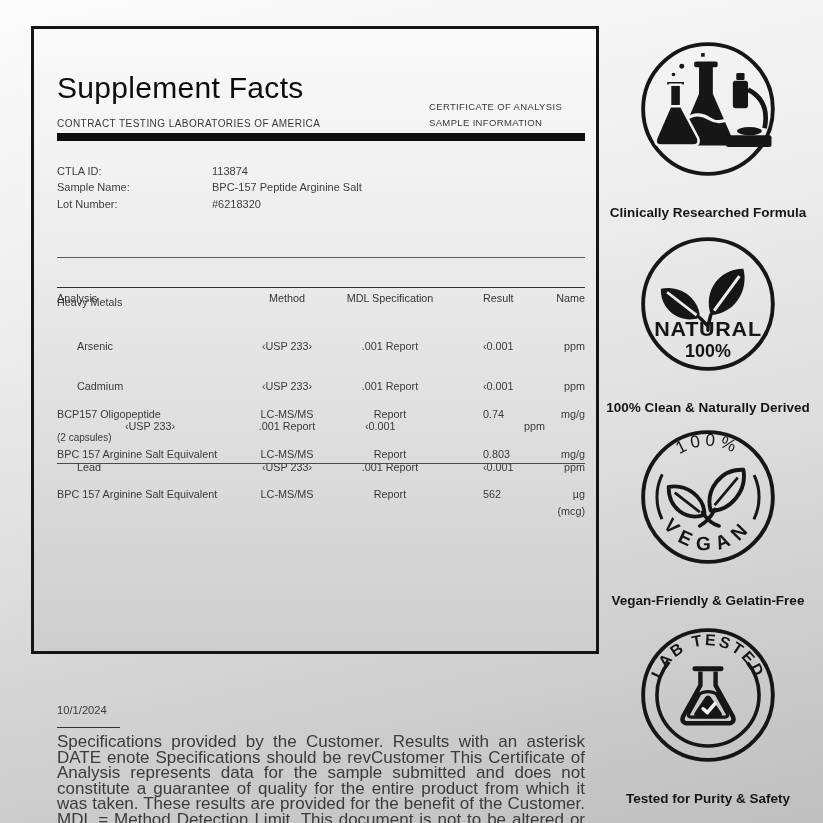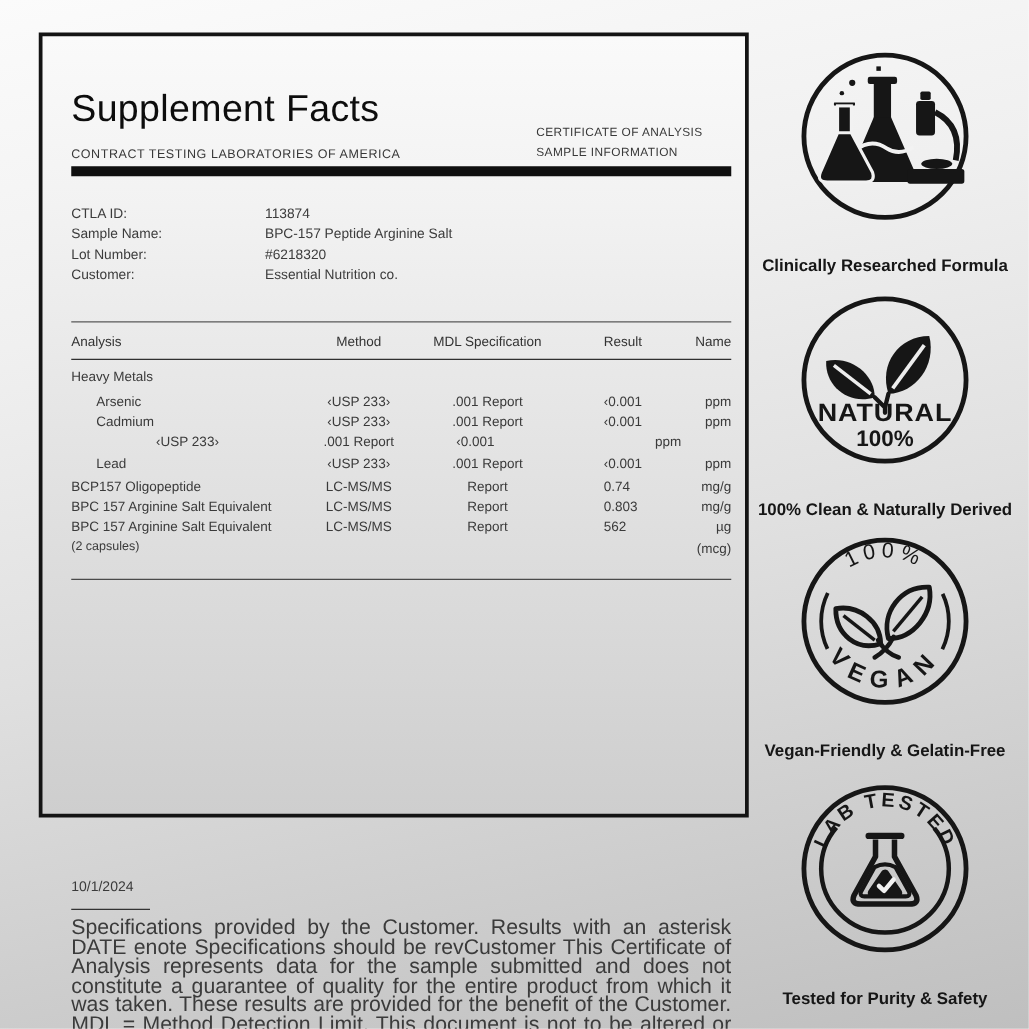--- a/index.html
+++ b/index.html
@@ -29,21 +29,21 @@
 
   .rule { left:23px; width:528px; border-top:1.2px solid #5a5a5a; }
   .rule-1 { top:228px; }
   .rule-2 { top:258px; border-top:1.6px solid #2f2f2f; }
   .rule-3 { top:434px; border-top:1.2px solid #4a4a4a; }
 
   .tbl { left:23px; width:528px; font-size:10.8px; color:#3a3a3a; }
   .tr { display:grid; grid-template-columns:186px 88px 118px 96px 1fr; align-items:baseline; }
   .td-analysis { text-align:left; }
   .td-method { text-align:center; }
-  .td-mdl { text-align:center; }
+  .td-mdl { text-align:center;margin-top:24px; }
   .td-result { text-align:left; padding-left:34px; }
   .td-units { text-align:right; }
   .thead { top:239px; color:#333; }
   .tsection { top:267px; }
   .tgroup-metals { top:285px; line-height:16.2px; }
   .tgroup-metals .td-analysis { padding-left:20px; }
   .tgroup-peptides { top:353px; line-height:16.2px; }
   .tnote { left:23px; top:403px; font-size:10px; color:#3a3a3a; }
 
   .sign-date { left:23px; top:675px; font-size:11.2px; color:#3a3a3a; }
@@ -78,24 +78,20 @@
       <span>113874</span>
     </div>
     <div class="info-row">
       <span class="info-label">Sample Name:</span>
       <span>BPC-157 Peptide Arginine Salt</span>
     </div>
     <div class="info-row">
       <span class="info-label">Lot Number:</span>
       <span>#6218320</span>
     </div>
-    <div class="info-row">
-      <span class="info-label">Customer:</span>
-      <span>Essential Nutrition co.</span>
-    </div>
   </div>
 
   <div class="abs rule rule-1"></div>
 
   <div class="abs tbl thead tr">
     <span class="td-analysis">Analysis</span>
     <span class="td-method">Method</span>
     <span class="td-mdl">MDL Specification</span>
     <span class="td-result">Result</span>
     <span class="td-units">Name</span>

